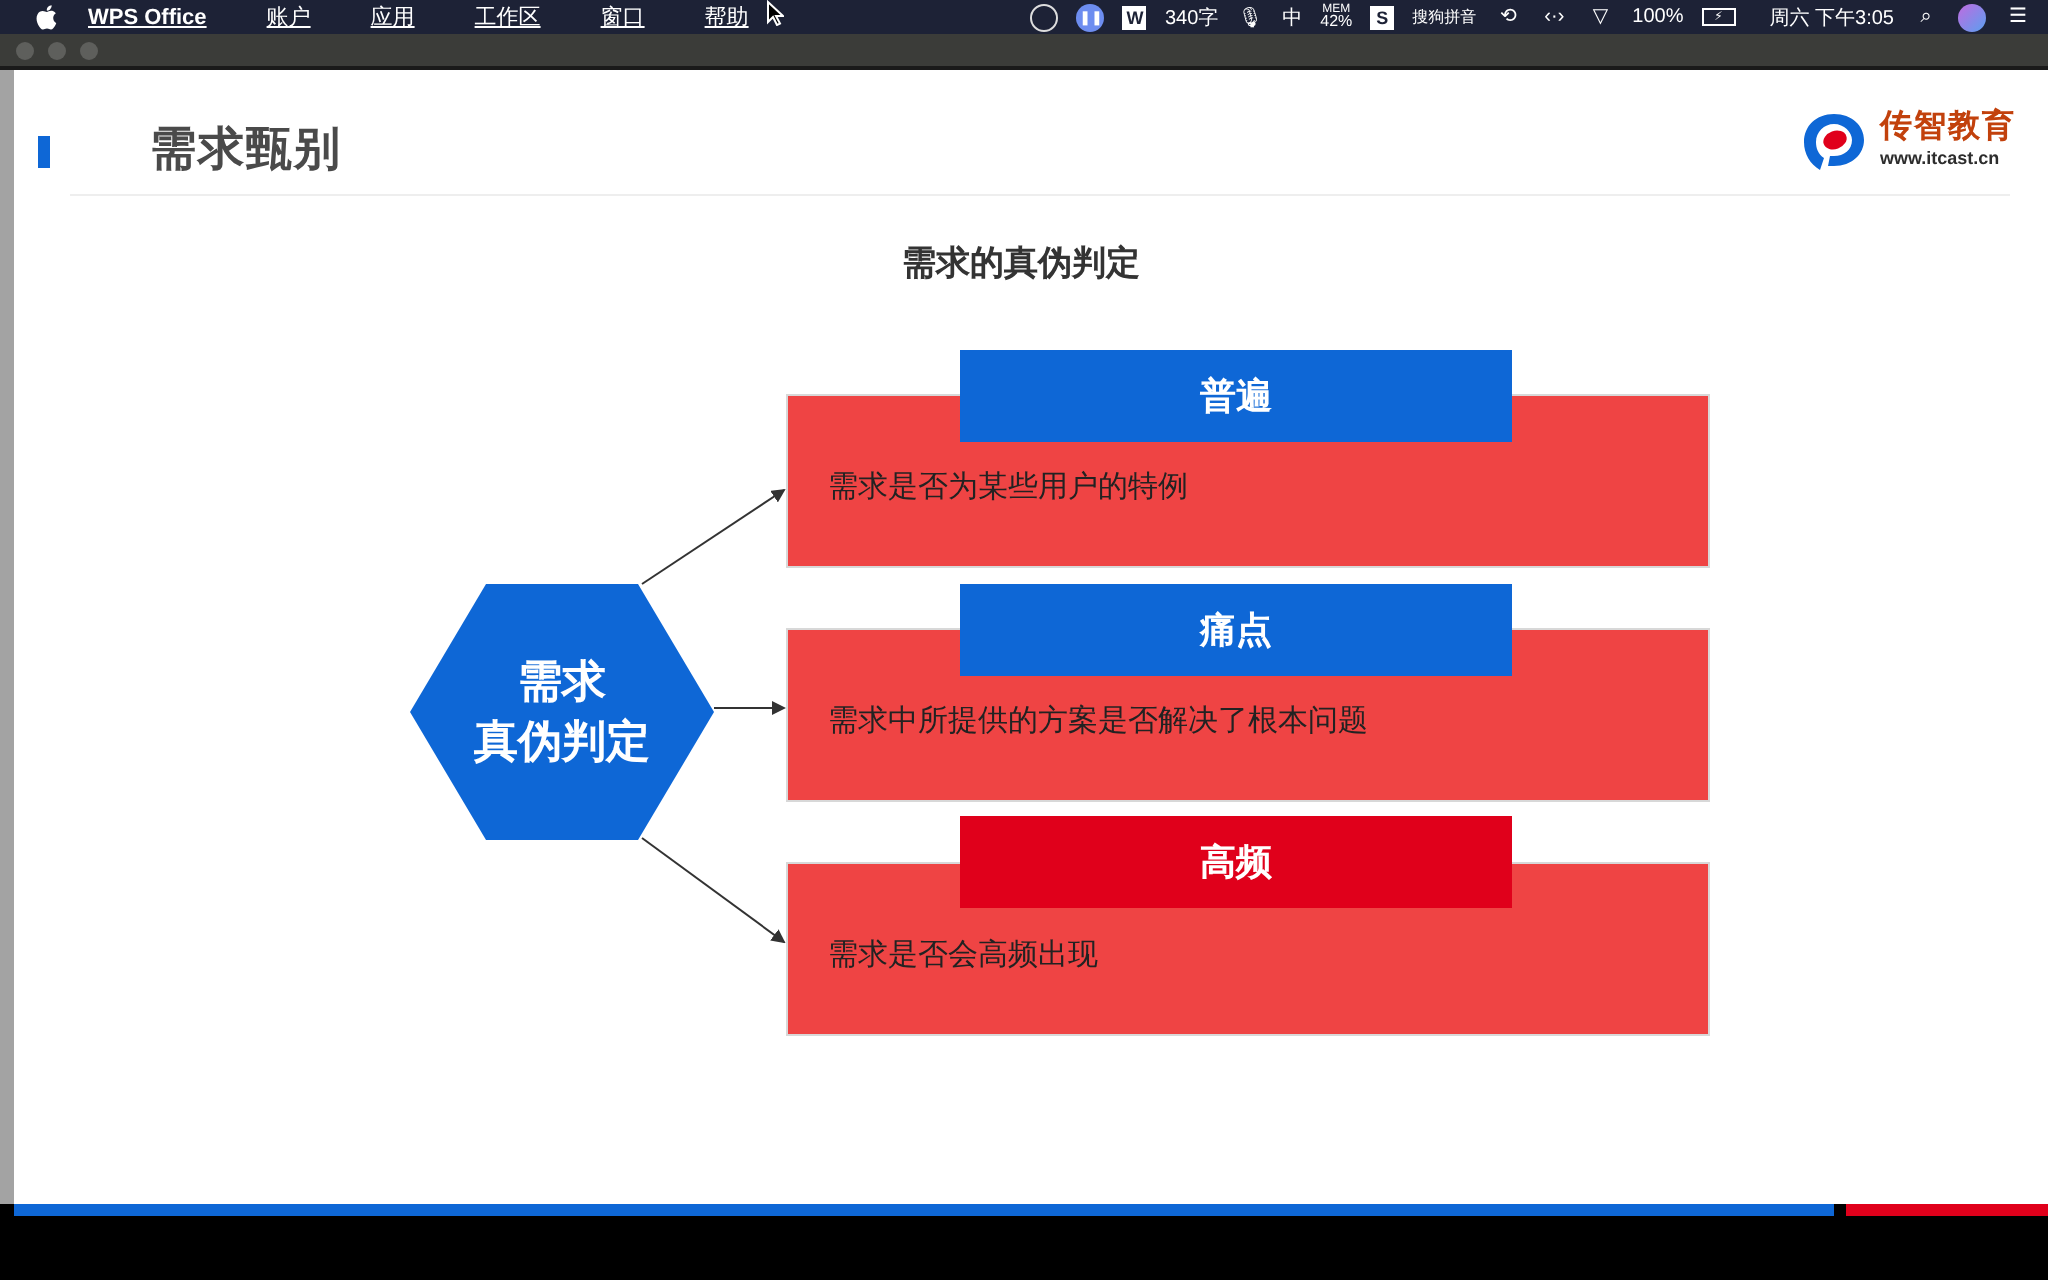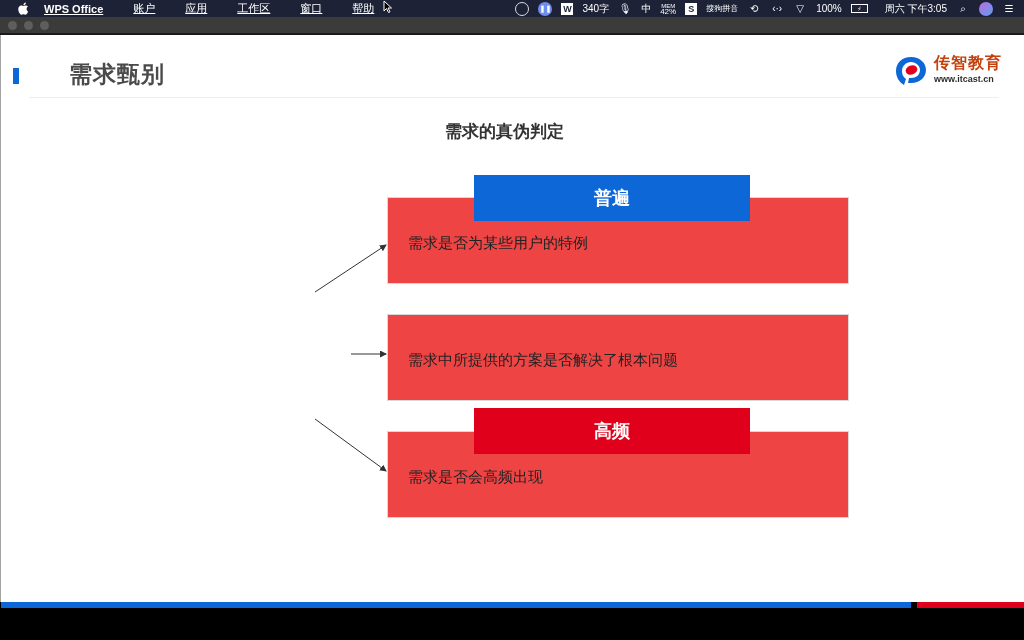--- a/index.html
+++ b/index.html
@@ -23,21 +23,21 @@
   
   .titlebar {
     position: absolute; left: 0; top: 17px; width: 1024px; height: 18px;
     background: #3b3c39; border-bottom: 2px solid #1a1a1a;
   }
   .traffic { position: absolute; top: 4px; width: 9px; height: 9px; border-radius: 50%; background: #5e5f5c; }
 
   
   .slide {
     position: absolute; left: 0; top: 35px; width: 1024px; height: 567px;
-    background: #ffffff; border-left: 1px solid #a3a3a3;
+    background: #ffffff; border-left: 7px solid #a3a3a3;
   }
   .header-accent { position: absolute; left: 12px; top: 33px; width: 6px; height: 16px; background: #0e67d6; }
   .slide-title { position: absolute; left: 68px; top: 24px; font-size: 23px; color: #4a4a4a; font-weight: bold; letter-spacing: 1px; }
   .header-line { position: absolute; left: 28px; top: 62px; width: 970px; height: 1px; background: #eeeeee; }
 
   .logo { position: absolute; left: 893px; top: 18px; width: 120px; height: 36px; }
   .logo-mark { position: absolute; left: 0; top: 2px; width: 34px; height: 32px; }
   .logo-cn { position: absolute; left: 40px; top: 0; font-size: 16px; font-weight: bold; color: #c2410c; letter-spacing: 1px; white-space: nowrap; }
   .logo-url { position: absolute; left: 40px; top: 21px; font-size: 9px; font-weight: bold; color: #2d2d2d; white-space: nowrap; }
 
@@ -137,29 +137,34 @@
     <defs>
       <marker id="ah" markerWidth="7" markerHeight="7" refX="6" refY="3.5" orient="auto">
         <path d="M0 0 L7 3.5 L0 7 Z" fill="#333"></path>
       </marker>
     </defs>
     <line x1="314" y1="257" x2="385" y2="210" stroke="#333" stroke-width="1" marker-end="url(#ah)"></line>
     <line x1="350" y1="319" x2="385" y2="319" stroke="#333" stroke-width="1" marker-end="url(#ah)"></line>
     <line x1="314" y1="384" x2="385" y2="436" stroke="#333" stroke-width="1" marker-end="url(#ah)"></line>
   </svg>
 
+  <div class="hexagon">
+    <span>需求</span>
+    <span>真伪判定</span>
+  </div>
 
   <div class="card" style="top:162px;">
     <div class="card-desc">需求是否为某些用户的特例</div>
   </div>
   <div class="tag" style="top:140px;background:#0e67d6;">普遍</div>
 
   <div class="card" style="top:279px;">
     <div class="card-desc">需求中所提供的方案是否解决了根本问题</div>
   </div>
+  <div class="tag" style="top:257px;background:#0e67d6;">痛点</div>
 
   <div class="card" style="top:396px;">
     <div class="card-desc">需求是否会高频出现</div>
   </div>
   <div class="tag" style="top:373px;background:#e0001b;">高频</div>
 
   <div class="bottom-blue"></div>
   <div class="bottom-red"></div>
 </div>
 

